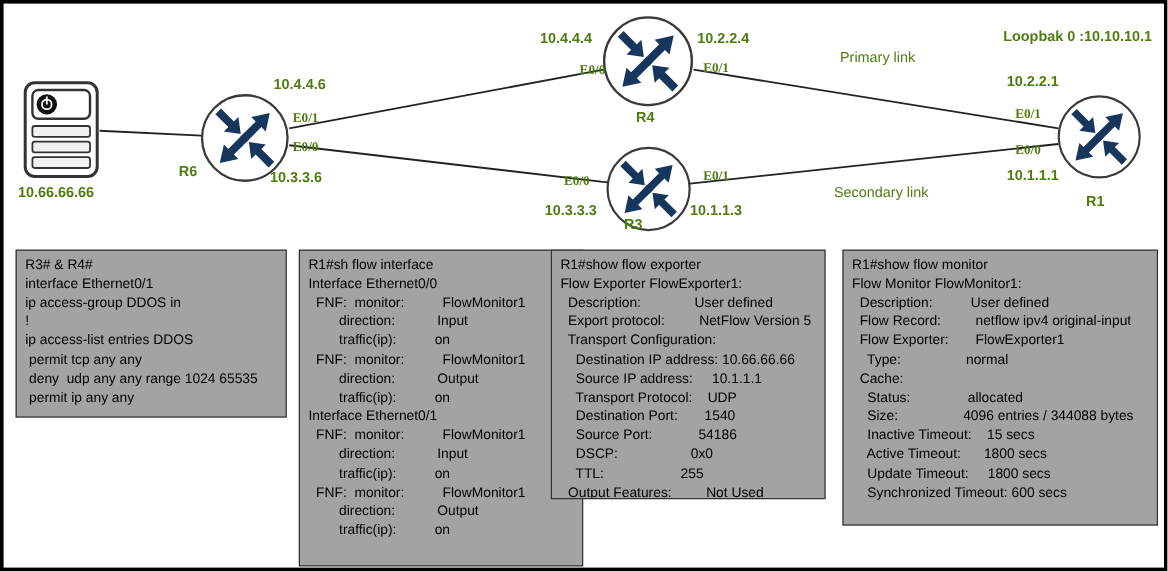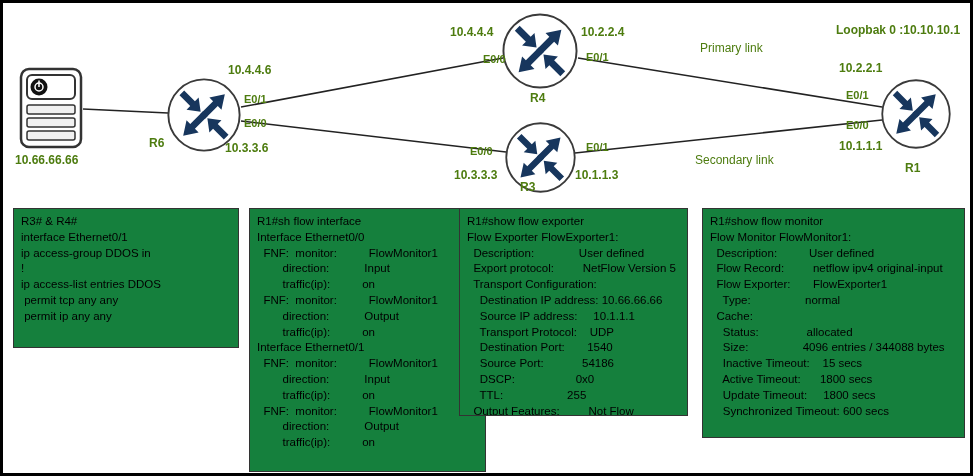--- a/index.html
+++ b/index.html
@@ -3,27 +3,27 @@
 <meta charset="utf-8">
 <style>
   * { margin:0; padding:0; box-sizing:border-box; }
   body { background:#ffffff; font-family:"Liberation Sans", sans-serif; }
   .screen {
     position:relative; width:973px; height:476px;
     background:#ffffff; border:3px solid #000; overflow:hidden;
   }
   .lbl { position:absolute; font-size:12px; color:#4d7c0f; white-space:nowrap; }
   .bold { font-weight:bold; }
-  .iface { font-size:11px; font-weight:bold; }
+  .iface { font-size:11px; font-weight:bold;font-family:Liberation Serif, serif; }
   .rname { font-size:12px; font-weight:bold; }
   .linklbl { font-size:12px; }
   .node { position:absolute; }
   .links-layer { position:absolute; left:0; top:0; width:973px; height:476px; pointer-events:none; }
   .cfg-box {
-    position:absolute; border:1.4px solid #333; background:#15803d;
+    position:absolute; border:1.4px solid #333; background:#a3a3a3;
     padding:5px 7px; overflow:hidden;
   }
   .cfg-line {
     font-size:11.5px; line-height:15.8px; white-space:pre; color:#000;
   }
 </style>
 </head>
 <body>
 
 <div class="screen">
@@ -103,20 +103,21 @@
   <span class="lbl linklbl" style="left:697px;top:38px">Primary link</span>
   <span class="lbl linklbl" style="left:692px;top:150px">Secondary link</span>
 
   <div class="cfg-box" style="left:10px;top:205px;width:226px;height:140px">
       <div class="cfg-line">R3# &amp; R4#</div>
       <div class="cfg-line">interface Ethernet0/1</div>
       <div class="cfg-line">ip access-group DDOS in</div>
       <div class="cfg-line">!</div>
       <div class="cfg-line">ip access-list entries DDOS</div>
       <div class="cfg-line"> permit tcp any any</div>
+      <div class="cfg-line"> deny  udp any any range 1024 65535</div>
       <div class="cfg-line"> permit ip any any</div>
     </div>
 
   <div class="cfg-box" style="left:246px;top:205px;width:237px;height:264px">
       <div class="cfg-line">R1#sh flow interface</div>
       <div class="cfg-line">Interface Ethernet0/0</div>
       <div class="cfg-line">  FNF:  monitor:          FlowMonitor1</div>
       <div class="cfg-line">        direction:           Input</div>
       <div class="cfg-line">        traffic(ip):          on</div>
       <div class="cfg-line">  FNF:  monitor:          FlowMonitor1</div>
@@ -137,21 +138,21 @@
       <div class="cfg-line">  Description:              User defined</div>
       <div class="cfg-line">  Export protocol:         NetFlow Version 5</div>
       <div class="cfg-line">  Transport Configuration:</div>
       <div class="cfg-line">    Destination IP address: 10.66.66.66</div>
       <div class="cfg-line">    Source IP address:     10.1.1.1</div>
       <div class="cfg-line">    Transport Protocol:    UDP</div>
       <div class="cfg-line">    Destination Port:       1540</div>
       <div class="cfg-line">    Source Port:            54186</div>
       <div class="cfg-line">    DSCP:                   0x0</div>
       <div class="cfg-line">    TTL:                    255</div>
-      <div class="cfg-line">  Output Features:         Not Flow</div>
+      <div class="cfg-line">  Output Features:         Not Used</div>
     </div>
 
   <div class="cfg-box" style="left:699px;top:205px;width:263px;height:230px">
       <div class="cfg-line">R1#show flow monitor</div>
       <div class="cfg-line">Flow Monitor FlowMonitor1:</div>
       <div class="cfg-line">  Description:          User defined</div>
       <div class="cfg-line">  Flow Record:         netflow ipv4 original-input</div>
       <div class="cfg-line">  Flow Exporter:       FlowExporter1</div>
       <div class="cfg-line">    Type:                 normal</div>
       <div class="cfg-line">  Cache:</div>

